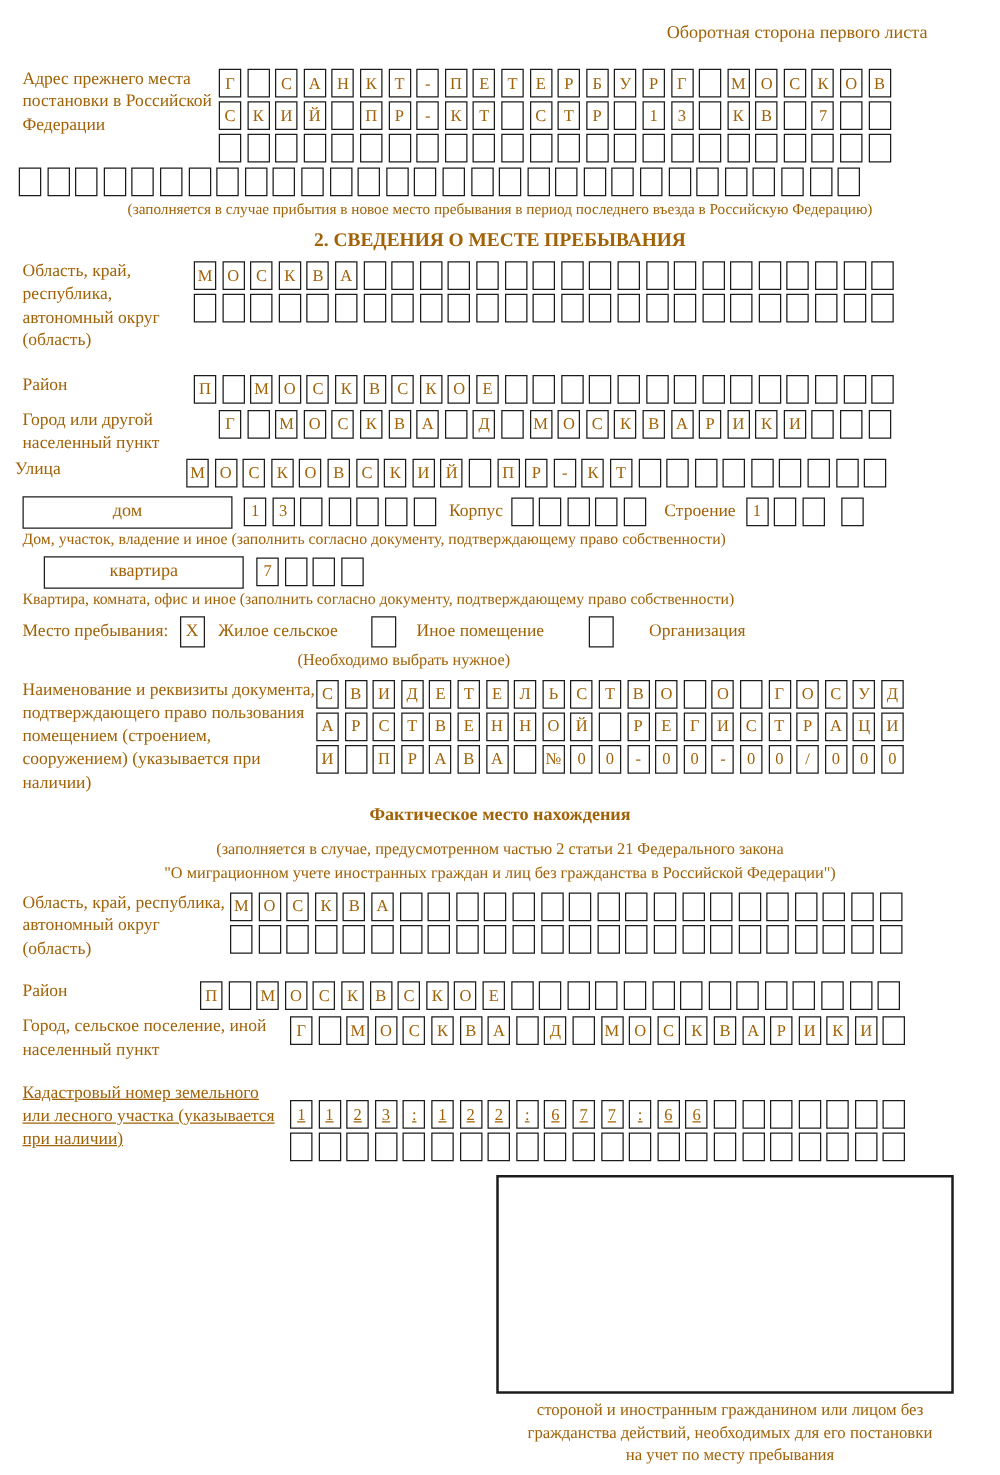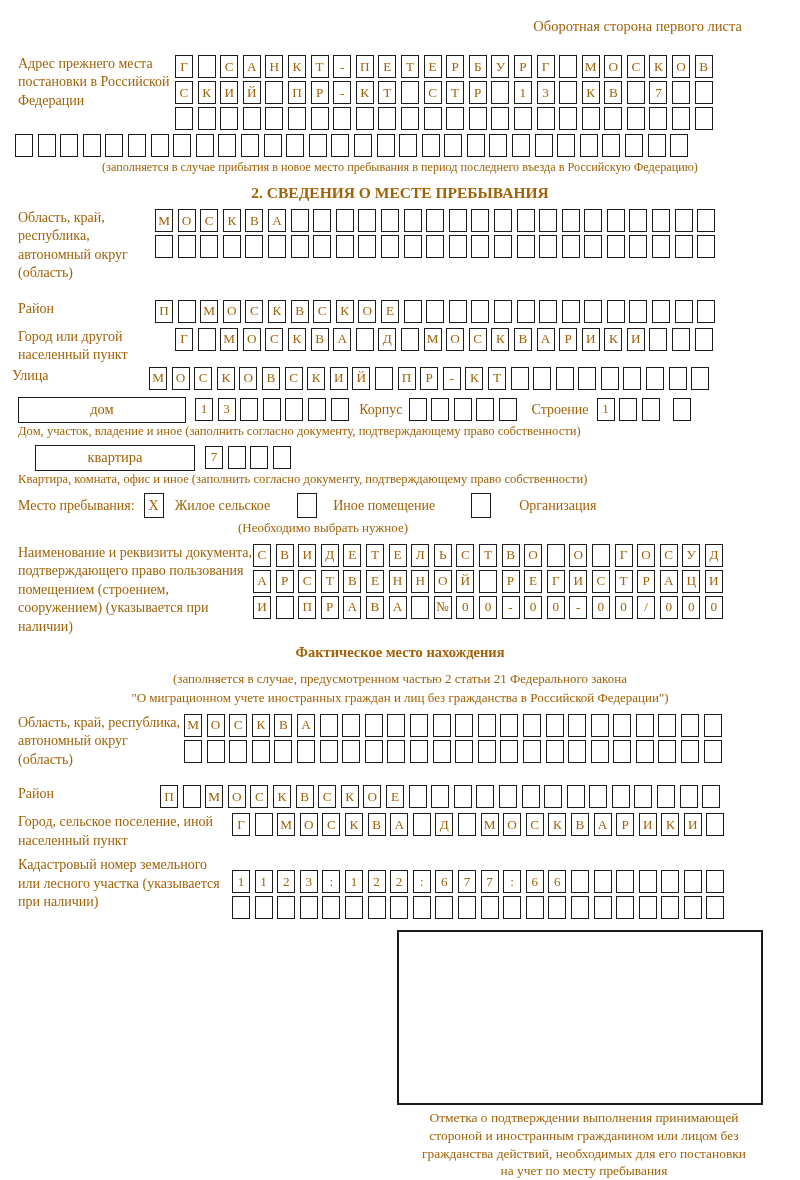--- a/index.html
+++ b/index.html
@@ -581,21 +581,21 @@
           <span class="cell">А</span>
           <span class="cell">Р</span>
           <span class="cell">И</span>
           <span class="cell">К</span>
           <span class="cell">И</span>
           <span class="cell"></span>
         </div>
       </div>
   </div>
 
-  <div class="frow" style="margin-top:6px;">
+  <div class="frow" style="margin-top:16px;text-decoration:underline;">
     <div class="flabel" style="width:214px;">Кадастровый номер земельного или лесного участка (указывается при наличии)</div>
     <div class="grid" style="margin-top:14px;">
         <div class="cell-row">
           <span class="cell">1</span>
           <span class="cell">1</span>
           <span class="cell">2</span>
           <span class="cell">3</span>
           <span class="cell">:</span>
           <span class="cell">1</span>
           <span class="cell">2</span>
@@ -637,19 +637,18 @@
           <span class="cell"></span>
           <span class="cell"></span>
           <span class="cell"></span>
           <span class="cell"></span>
         </div>
       </div>
   </div>
 
   <div class="mark-box"></div>
   <div class="mark-caption">
-    <span>Отметка о подтверждении выполнения принимающей</span>
     <span>стороной и иностранным гражданином или лицом без</span>
     <span>гражданства действий, необходимых для его постановки</span>
     <span>на учет по месту пребывания</span>
   </div>
 
 </div>
 
 </body></html>

